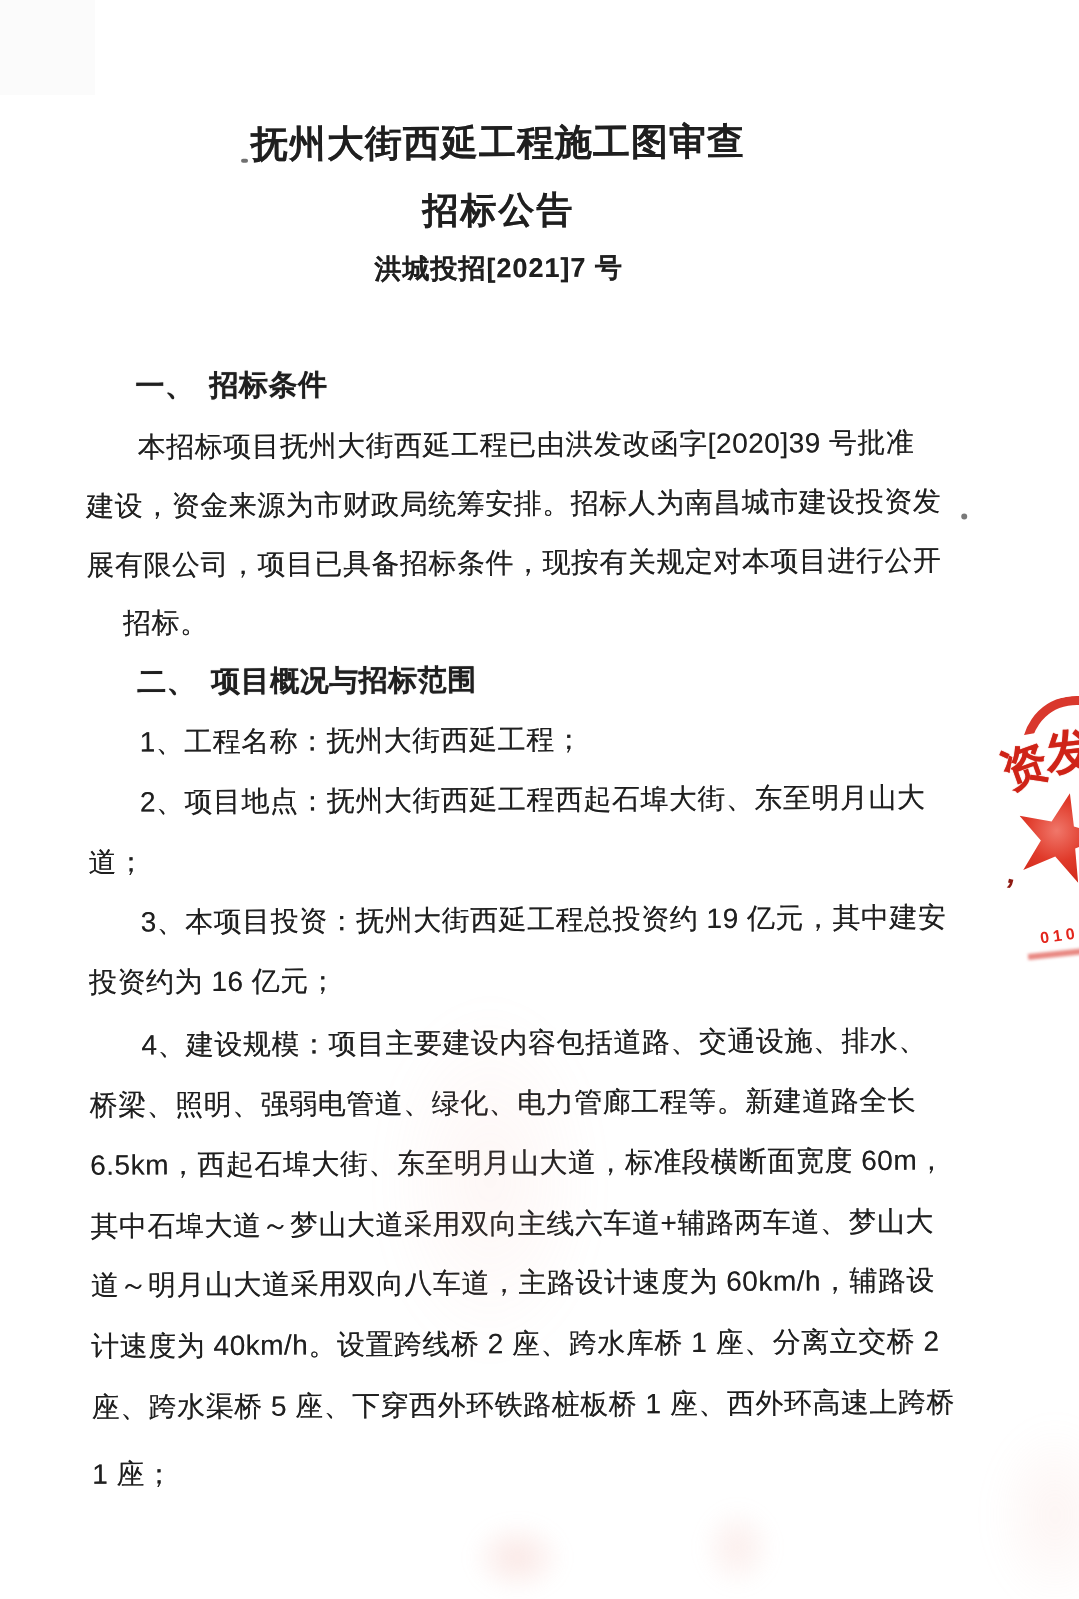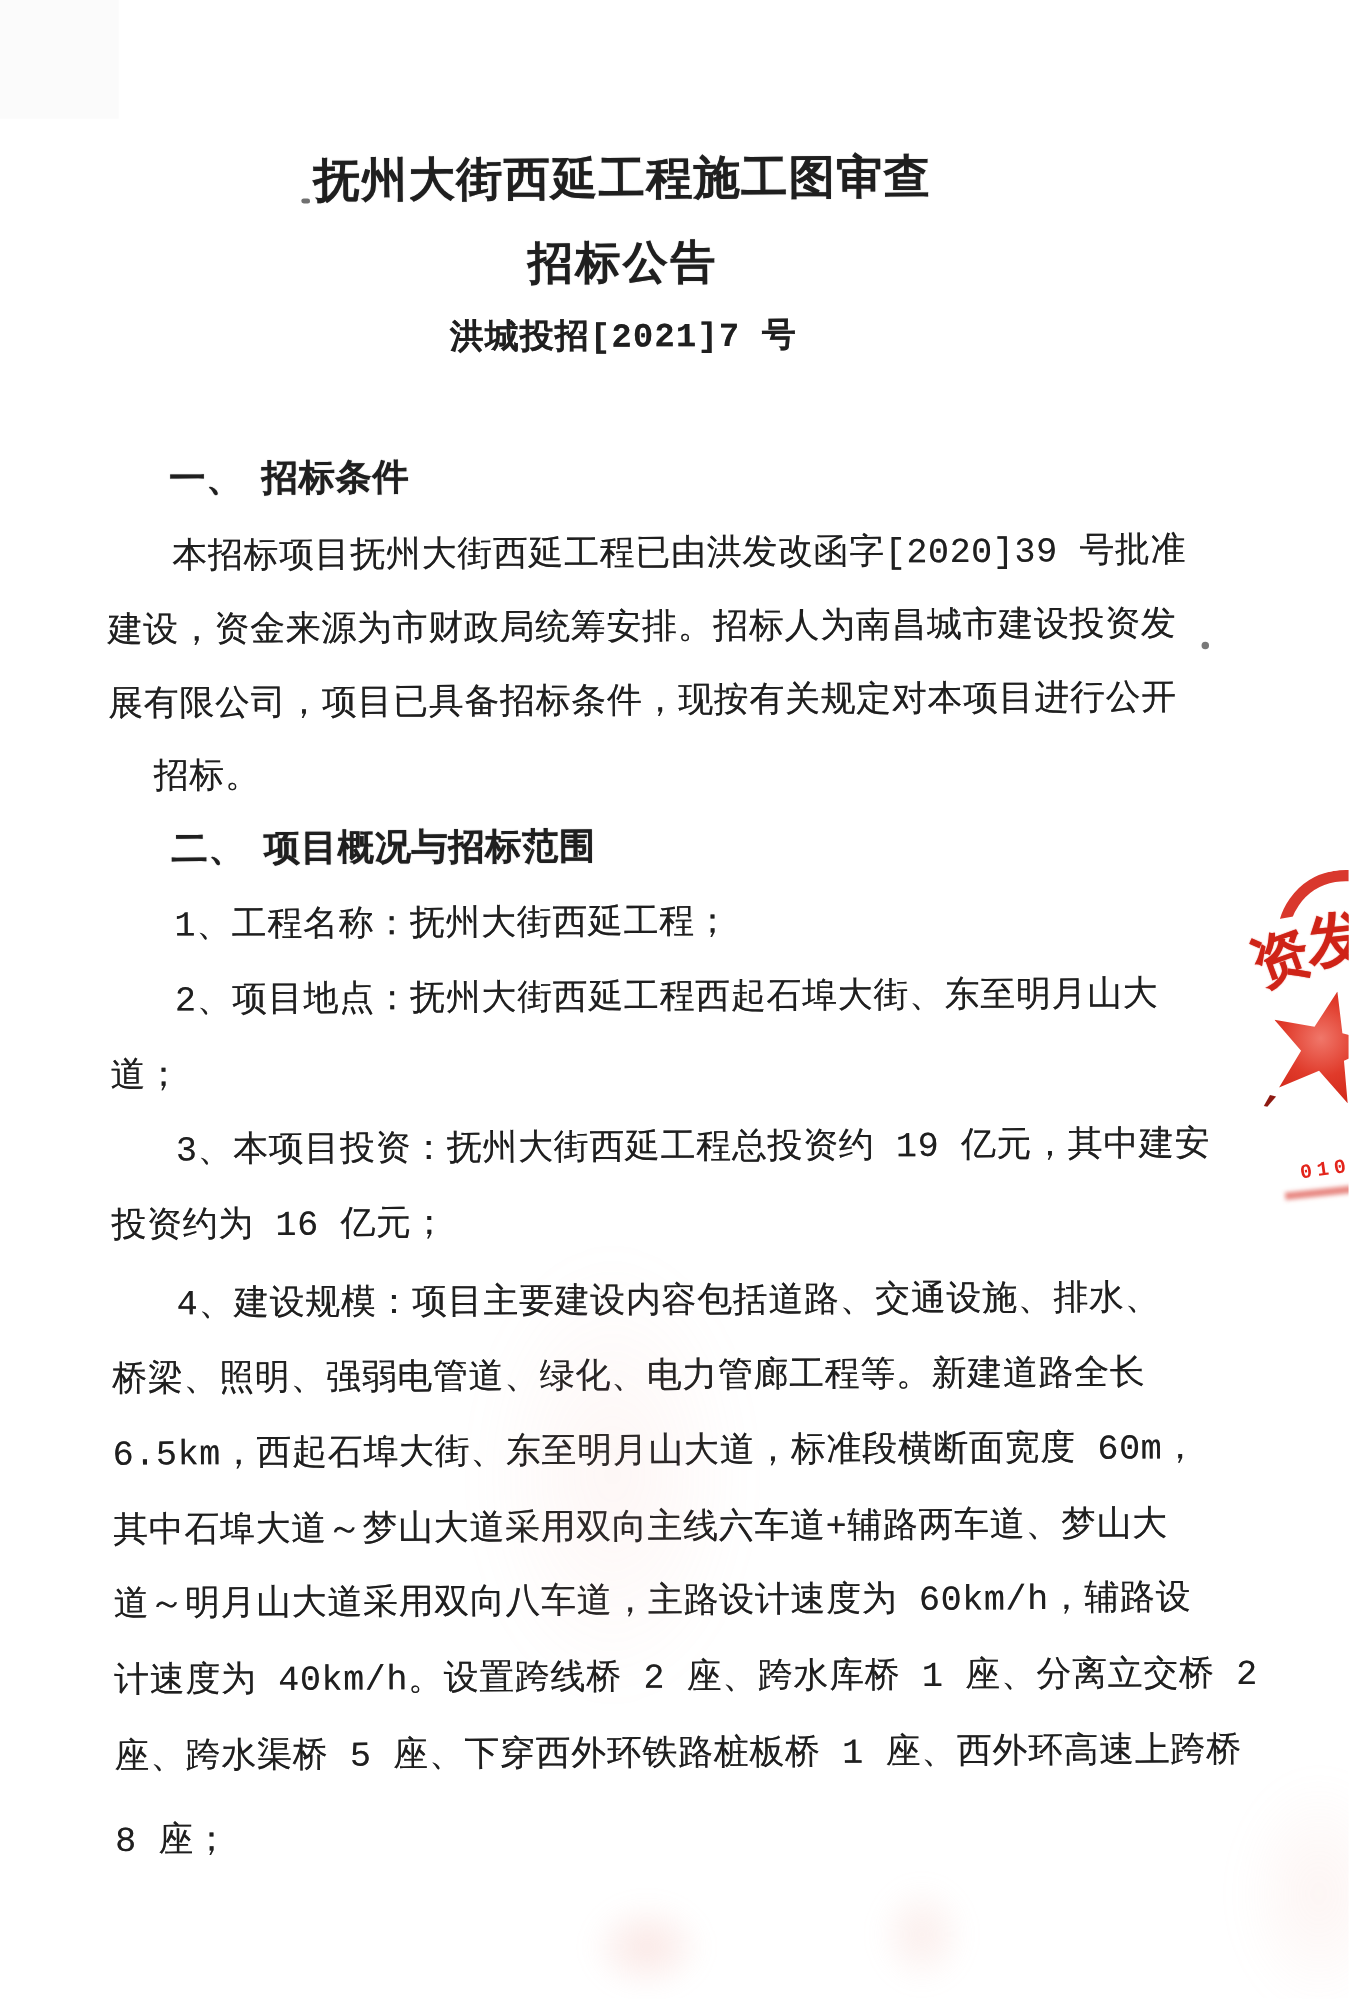--- a/index.html
+++ b/index.html
@@ -6,21 +6,21 @@
     margin: 0;
     padding: 0;
     background: #ffffff;
   }
   .page {
     position: relative;
     width: 1079px;
     height: 1599px;
     background: #ffffff;
     overflow: hidden;
-    font-family: Liberation Mono, monospace;
+    font-family: Liberation Sans, sans-serif;
     color: #1f1f1f;
   }
   .corner-shade {
     position: absolute;
     left: 0; top: 0;
     width: 95px; height: 95px;
     background: #fbfbfb;
   }
   
   .print-layer {
@@ -177,21 +177,21 @@
         <div class="line" style="left: 86px; top: 843px;">道；</div>
         <div class="line" style="left: 138px; top: 903px;">3、本项目投资：抚州大街西延工程总投资约 19 亿元，其中建安</div>
         <div class="line" style="left: 86px; top: 963px;">投资约为 16 亿元；</div>
         <div class="line" style="left: 138px; top: 1026px;">4、建设规模：项目主要建设内容包括道路、交通设施、排水、</div>
         <div class="line" style="left: 86px; top: 1086px;">桥梁、照明、强弱电管道、绿化、电力管廊工程等。新建道路全长</div>
         <div class="line" style="left: 86px; top: 1146px;">6.5km，西起石埠大街、东至明月山大道，标准段横断面宽度 60m，</div>
         <div class="line" style="left: 86px; top: 1207px;">其中石埠大道～梦山大道采用双向主线六车道+辅路两车道、梦山大</div>
         <div class="line" style="left: 86px; top: 1266px;">道～明月山大道采用双向八车道，主路设计速度为 60km/h，辅路设</div>
         <div class="line" style="left: 86px; top: 1327px;">计速度为 40km/h。设置跨线桥 2 座、跨水库桥 1 座、分离立交桥 2</div>
         <div class="line" style="left: 86px; top: 1388px;">座、跨水渠桥 5 座、下穿西外环铁路桩板桥 1 座、西外环高速上跨桥</div>
-        <div class="line" style="left: 86px; top: 1455px;">8 座；</div>
+        <div class="line" style="left: 86px; top: 1455px;">1 座；</div>
       </div>
   </div>
 
   <div class="bleed bleed-center"></div>
   <div class="bleed bleed-b1"></div>
   <div class="bleed bleed-b2"></div>
   <div class="bleed bleed-b3"></div>
 
   <div class="stamp">
     <div class="stamp-arc"></div>

